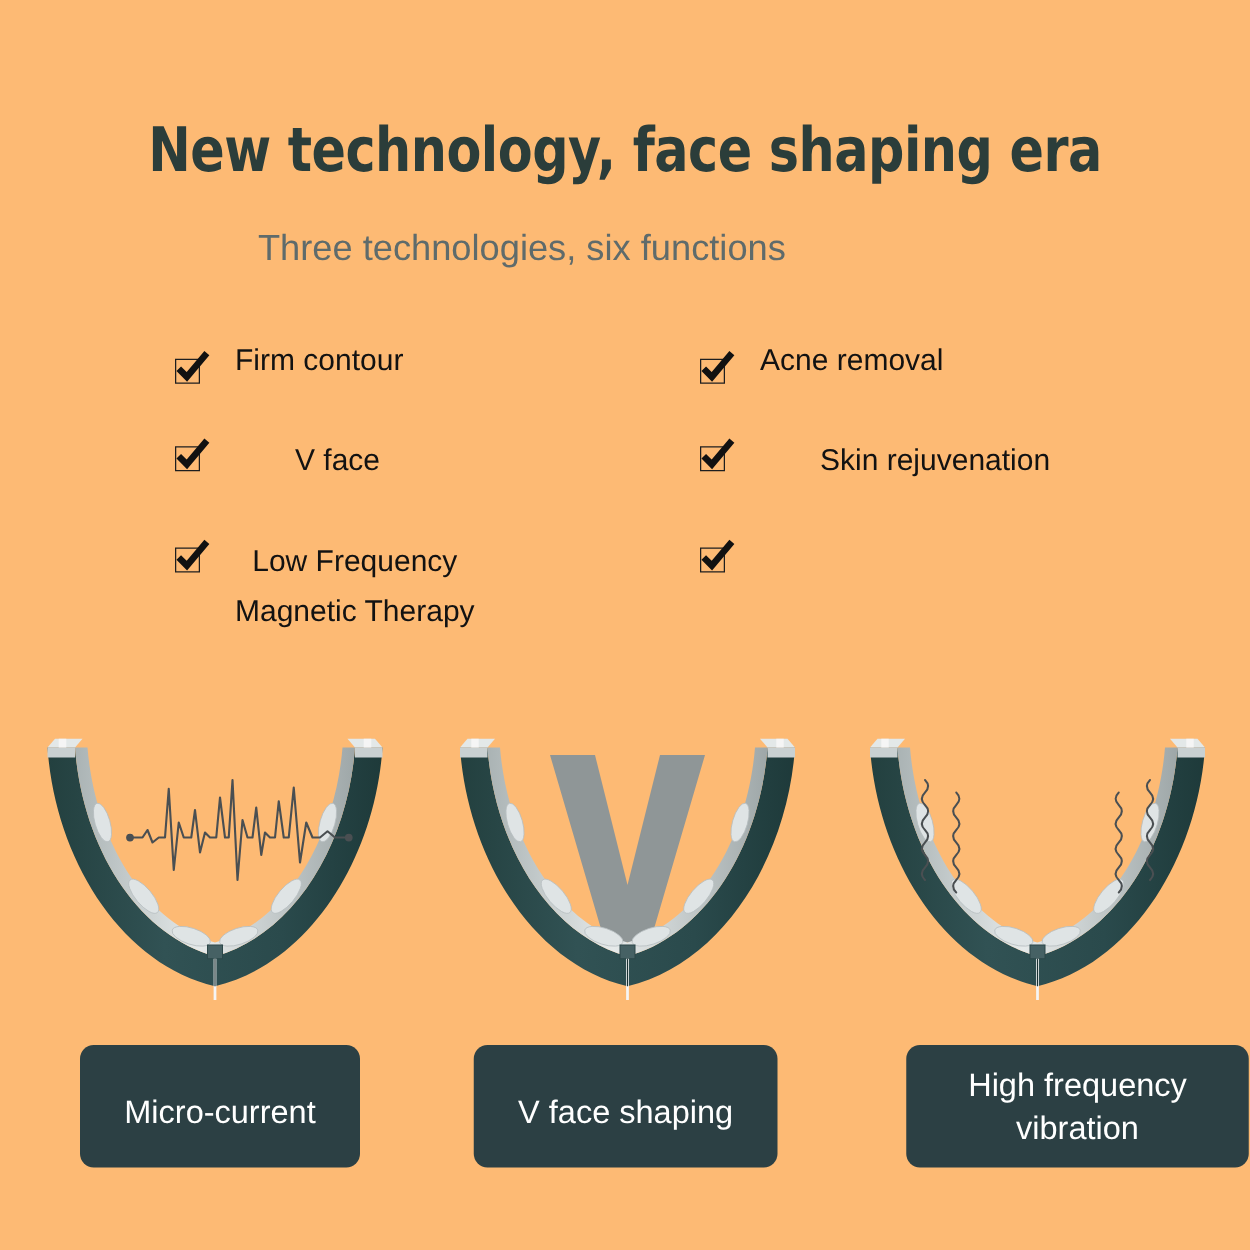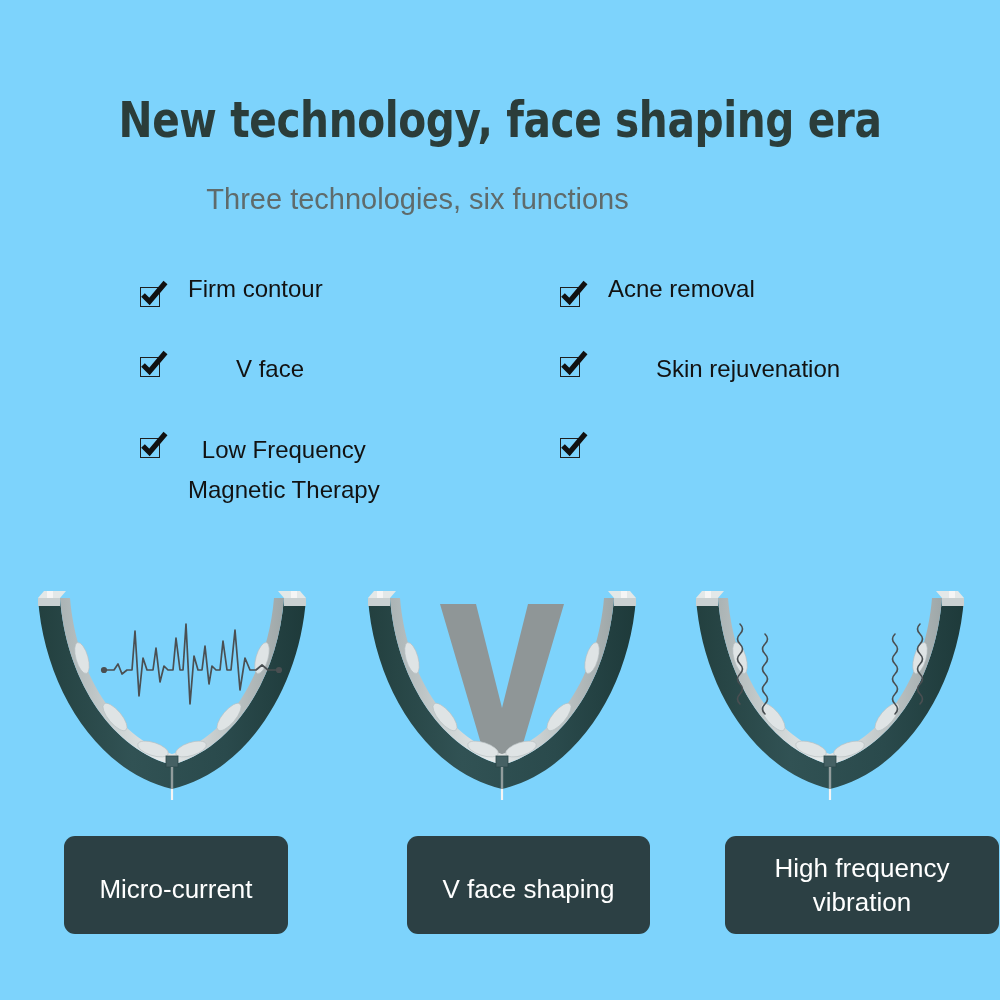--- a/index.html
+++ b/index.html
@@ -12,21 +12,21 @@
     height: 1000px;
     background: #f5f5f5;
     font-family: "Liberation Sans", sans-serif;
     overflow: hidden;
     position: relative;
   }
   .page {
     position: relative;
     width: 1000px;
     height: 1000px;
-    background: #7dd3fc;
+    background: #fdba74;
   }
 
   
   .title {
     position: absolute;
     top: 92px;
     left: 0;
     width: 1000px;
     text-align: center;
     font-family: "DejaVu Sans", sans-serif;
@@ -144,21 +144,21 @@
     height: 98px;
     background: #2c4044;
     border-radius: 11px;
     display: flex;
     align-items: center;
     justify-content: center;
     box-sizing: border-box;
     padding: 0 14px;
   }
   .card.c0 { left: 64px;  width: 224px; }
-  .card.c1 { left: 379px; width: 243px; margin-left: 28px; }
+  .card.c1 { left: 379px; width: 243px; }
   .card.c2 { left: 690px; width: 274px; margin-left: 35px; }
 
   .card-label {
     color: #ffffff;
     font-size: 26px;
     line-height: 1.32;
     text-align: center;
     white-space: pre-line;
   }
   .card.c0 .card-label,

